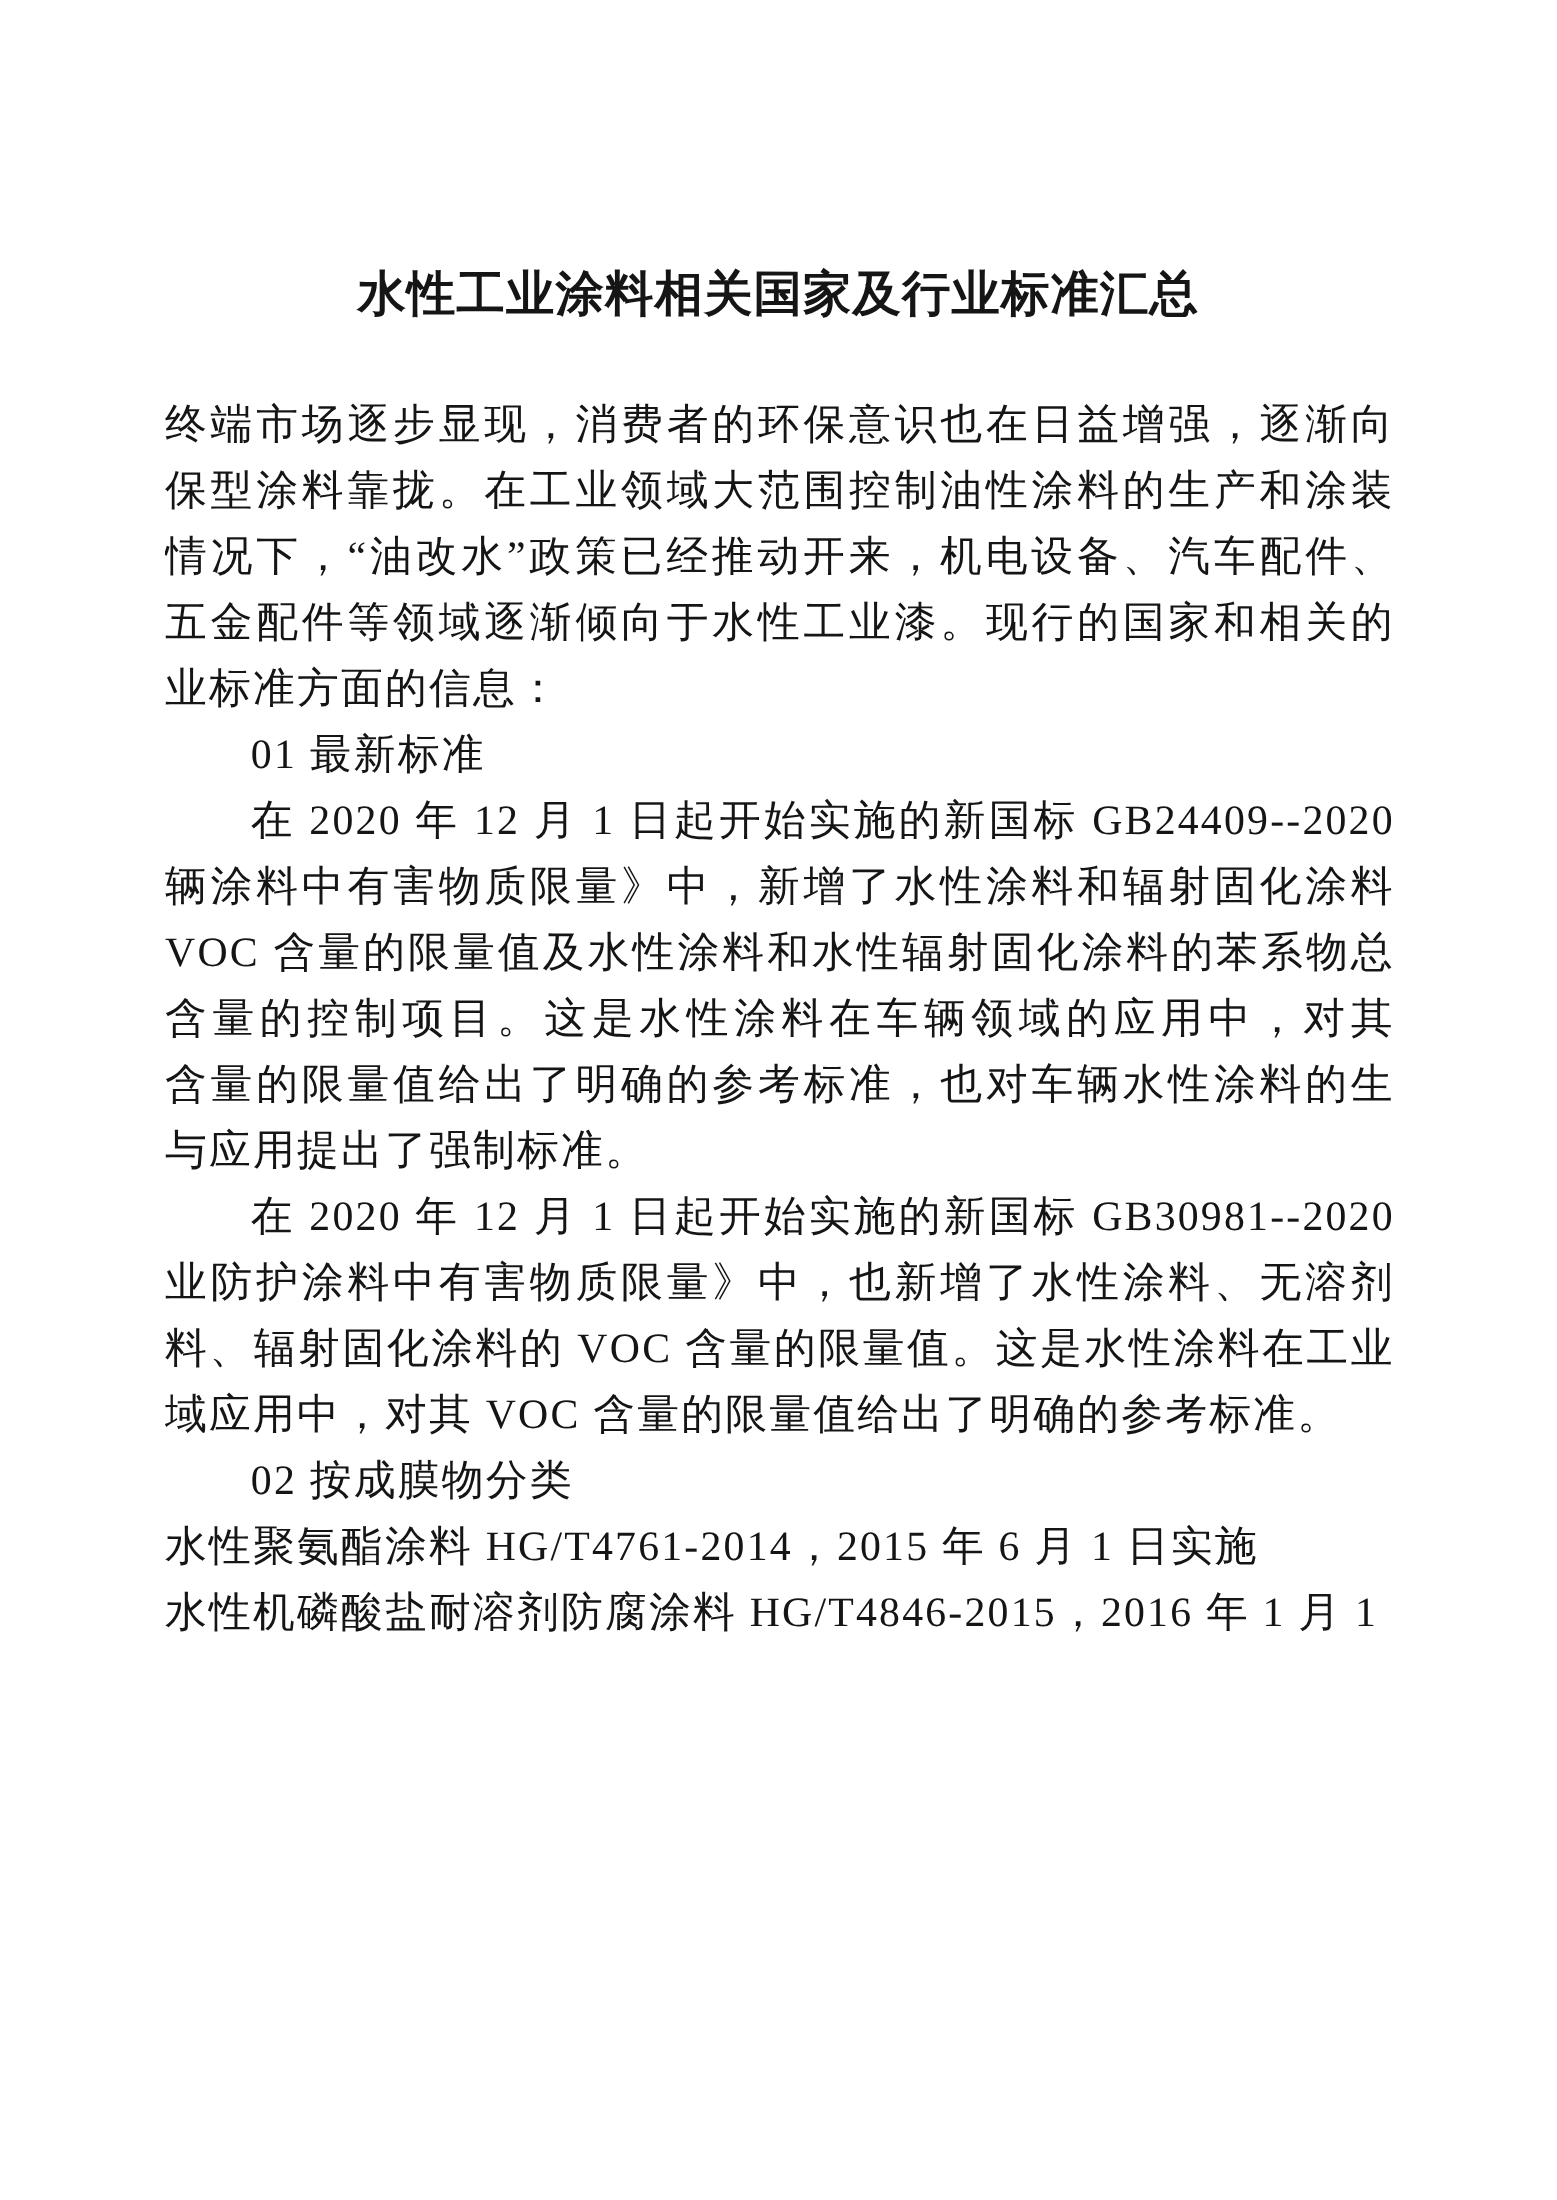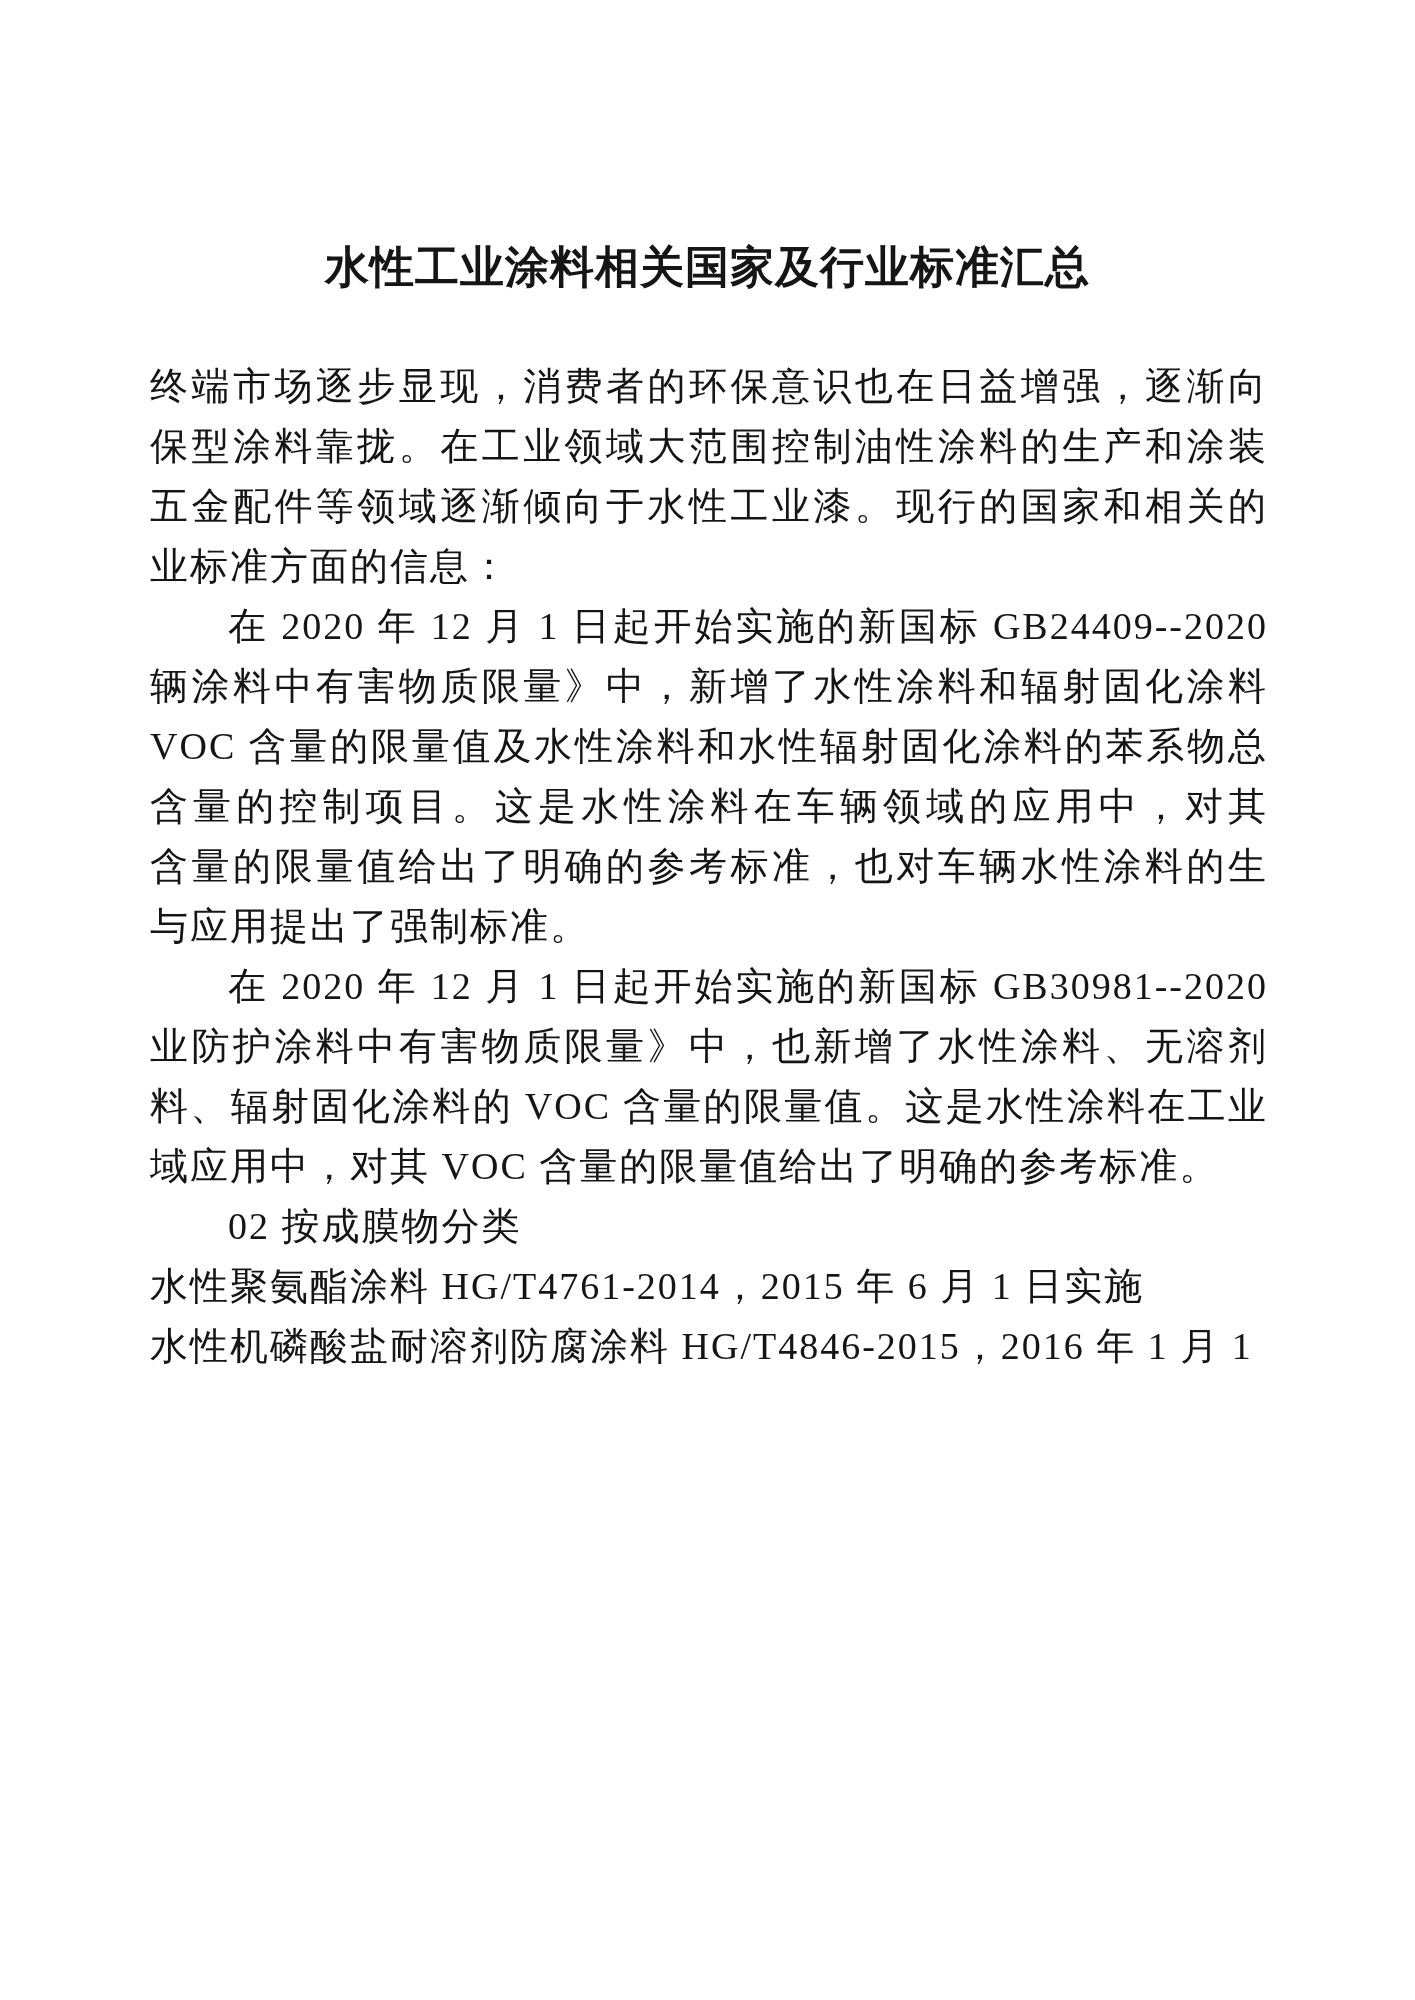--- a/index.html
+++ b/index.html
@@ -59,22 +59,24 @@
 </head>
 <body>
 
 <div class="page">
 
   <div class="title">水性工业涂料相关国家及行业标准汇总</div>
 
   <div class="body-block">
     <div class="line j">终端市场逐步显现，消费者的环保意识也在日益增强，逐渐向环</div>
     <div class="line j">保型涂料靠拢。在工业领域大范围控制油性涂料的生产和涂装的</div>
+    <div class="line j">情况下，“油改水”政策已经推动开来，机电设备、汽车配件、</div>
     <div class="line j">五金配件等领域逐渐倾向于水性工业漆。现行的国家和相关的行</div>
     <div class="line plain">业标准方面的信息：</div>
+    <div class="line plain indent">01 最新标准</div>
     <div class="line j indent">在 2020 年 12 月 1 日起开始实施的新国标 GB24409--2020《车</div>
     <div class="line j">辆涂料中有害物质限量》中，新增了水性涂料和辐射固化涂料的</div>
     <div class="line j">VOC 含量的限量值及水性涂料和水性辐射固化涂料的苯系物总和</div>
     <div class="line j">含量的控制项目。这是水性涂料在车辆领域的应用中，对其 VOC</div>
     <div class="line j">含量的限量值给出了明确的参考标准，也对车辆水性涂料的生产</div>
     <div class="line plain">与应用提出了强制标准。</div>
     <div class="line j indent">在 2020 年 12 月 1 日起开始实施的新国标 GB30981--2020《工</div>
     <div class="line j">业防护涂料中有害物质限量》中，也新增了水性涂料、无溶剂涂</div>
     <div class="line j">料、辐射固化涂料的 VOC 含量的限量值。这是水性涂料在工业领</div>
     <div class="line plain">域应用中，对其 VOC 含量的限量值给出了明确的参考标准。</div>

